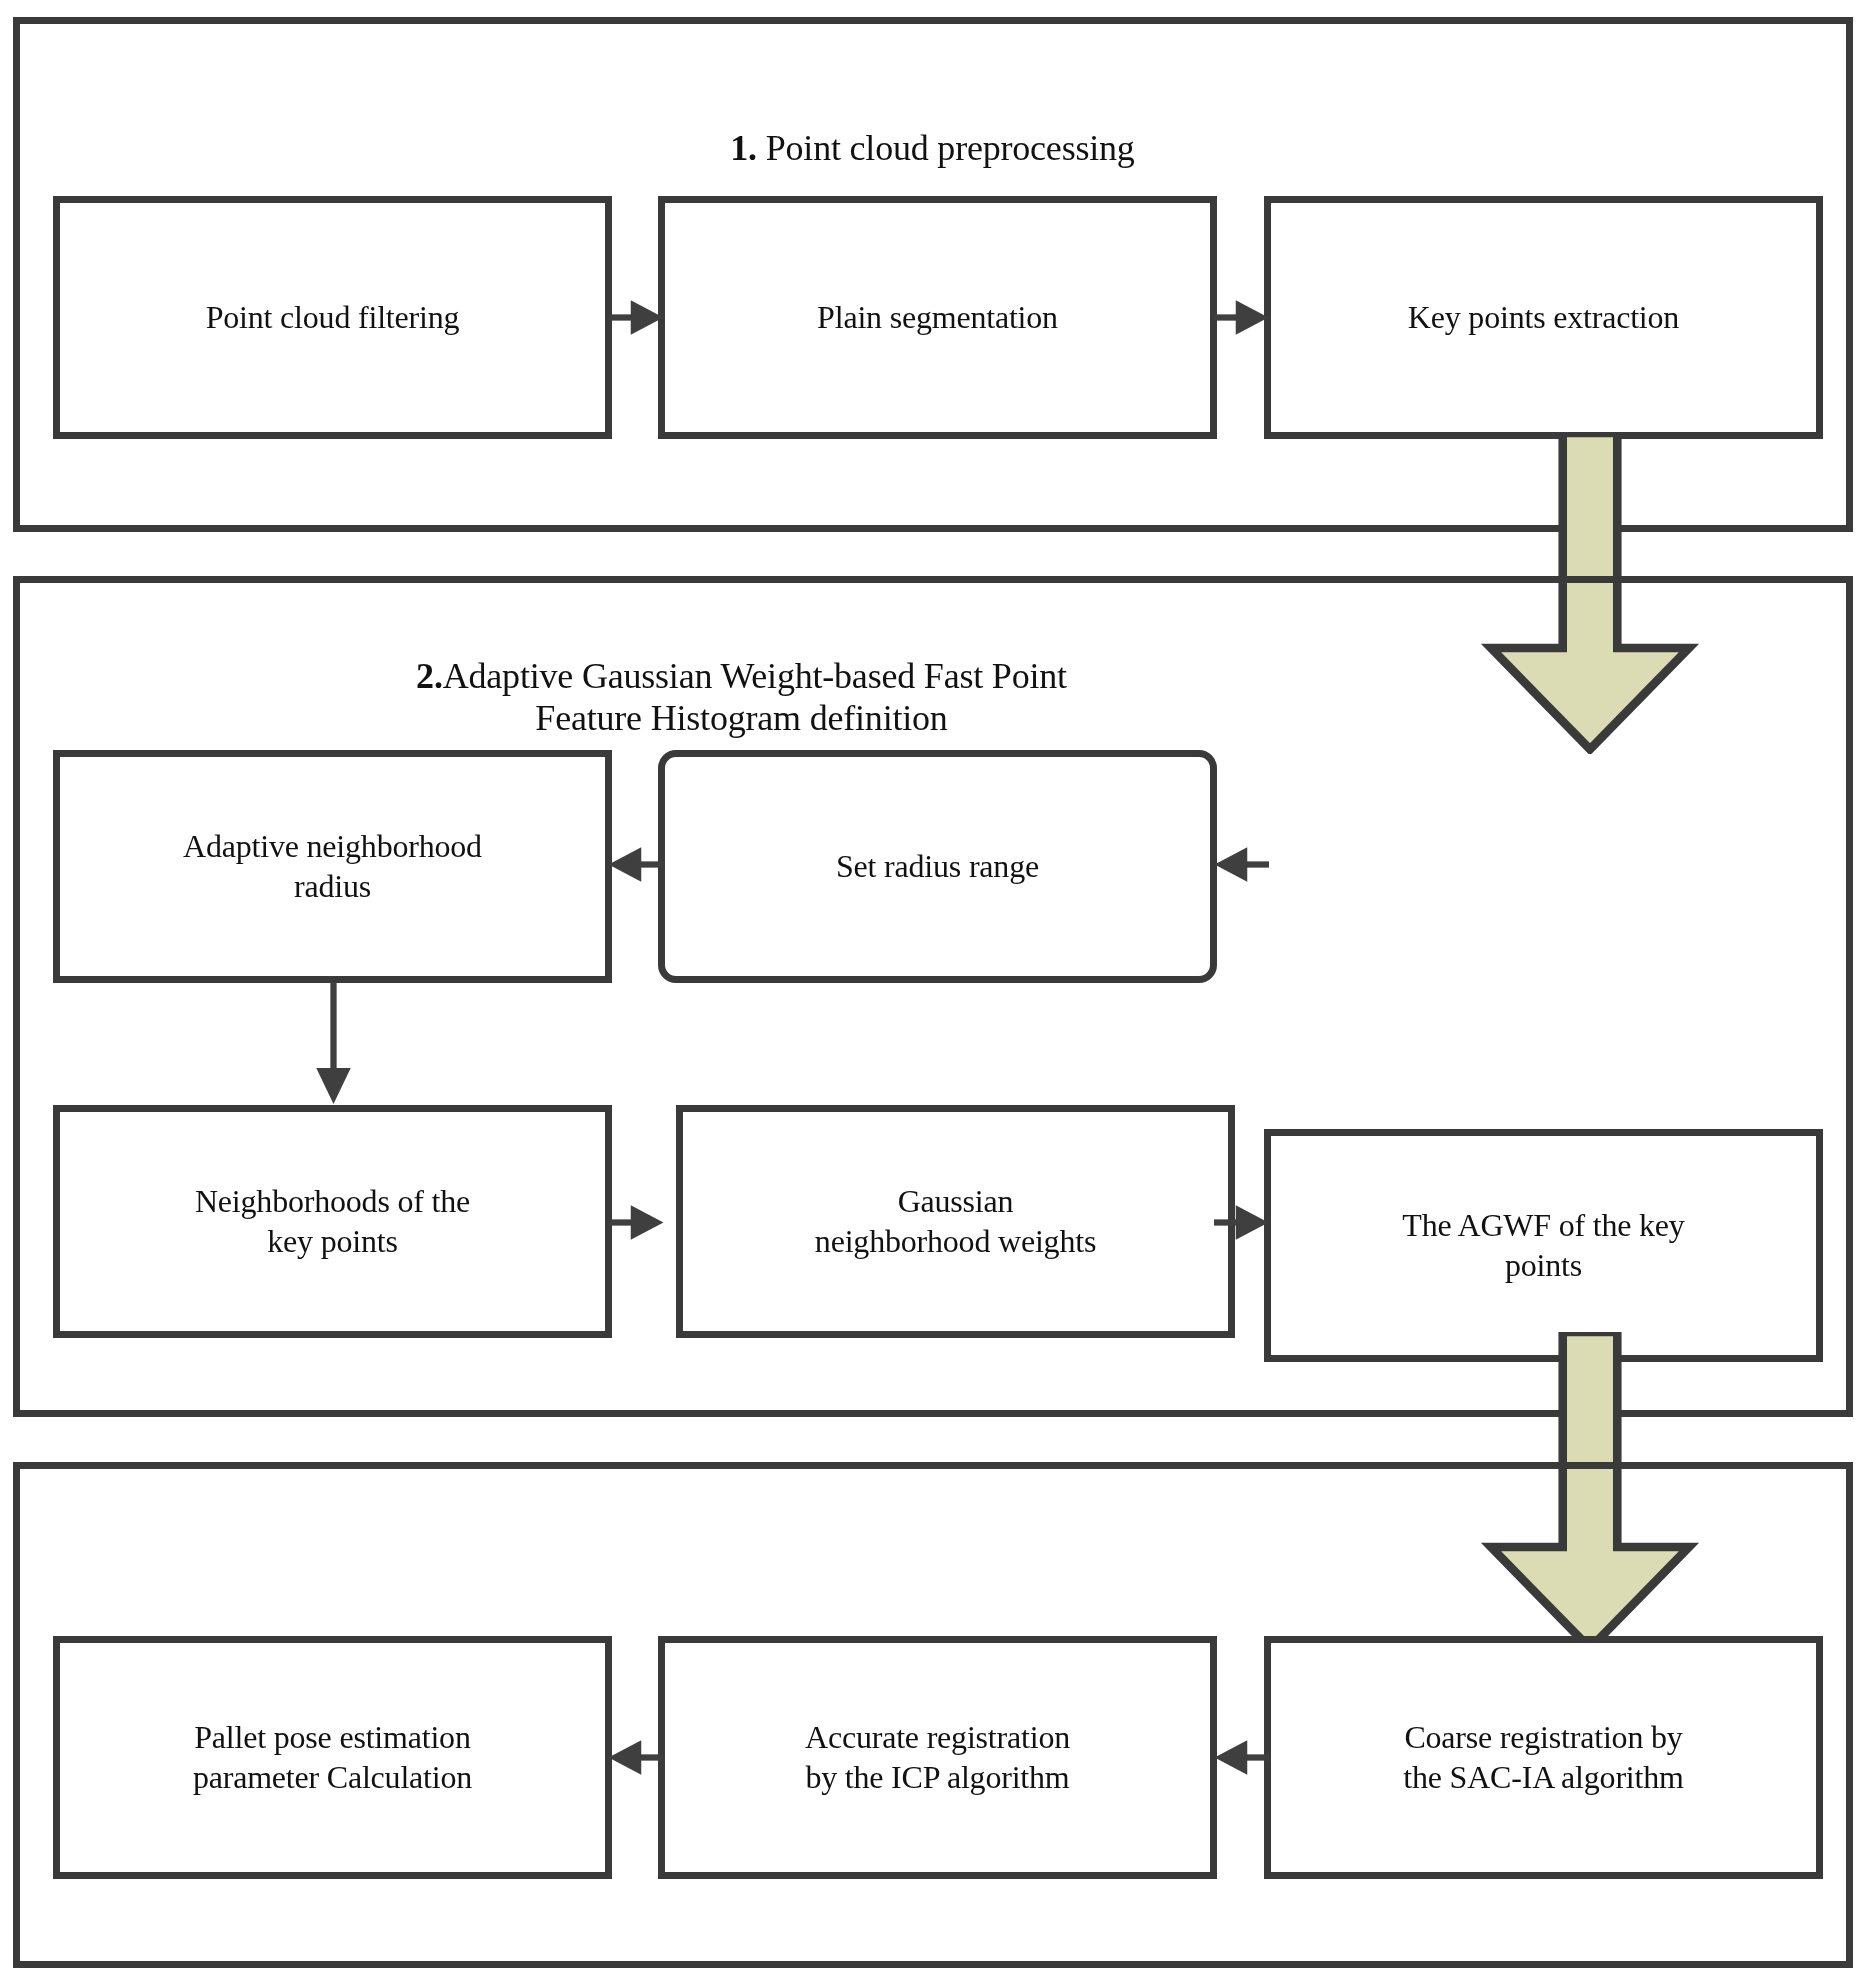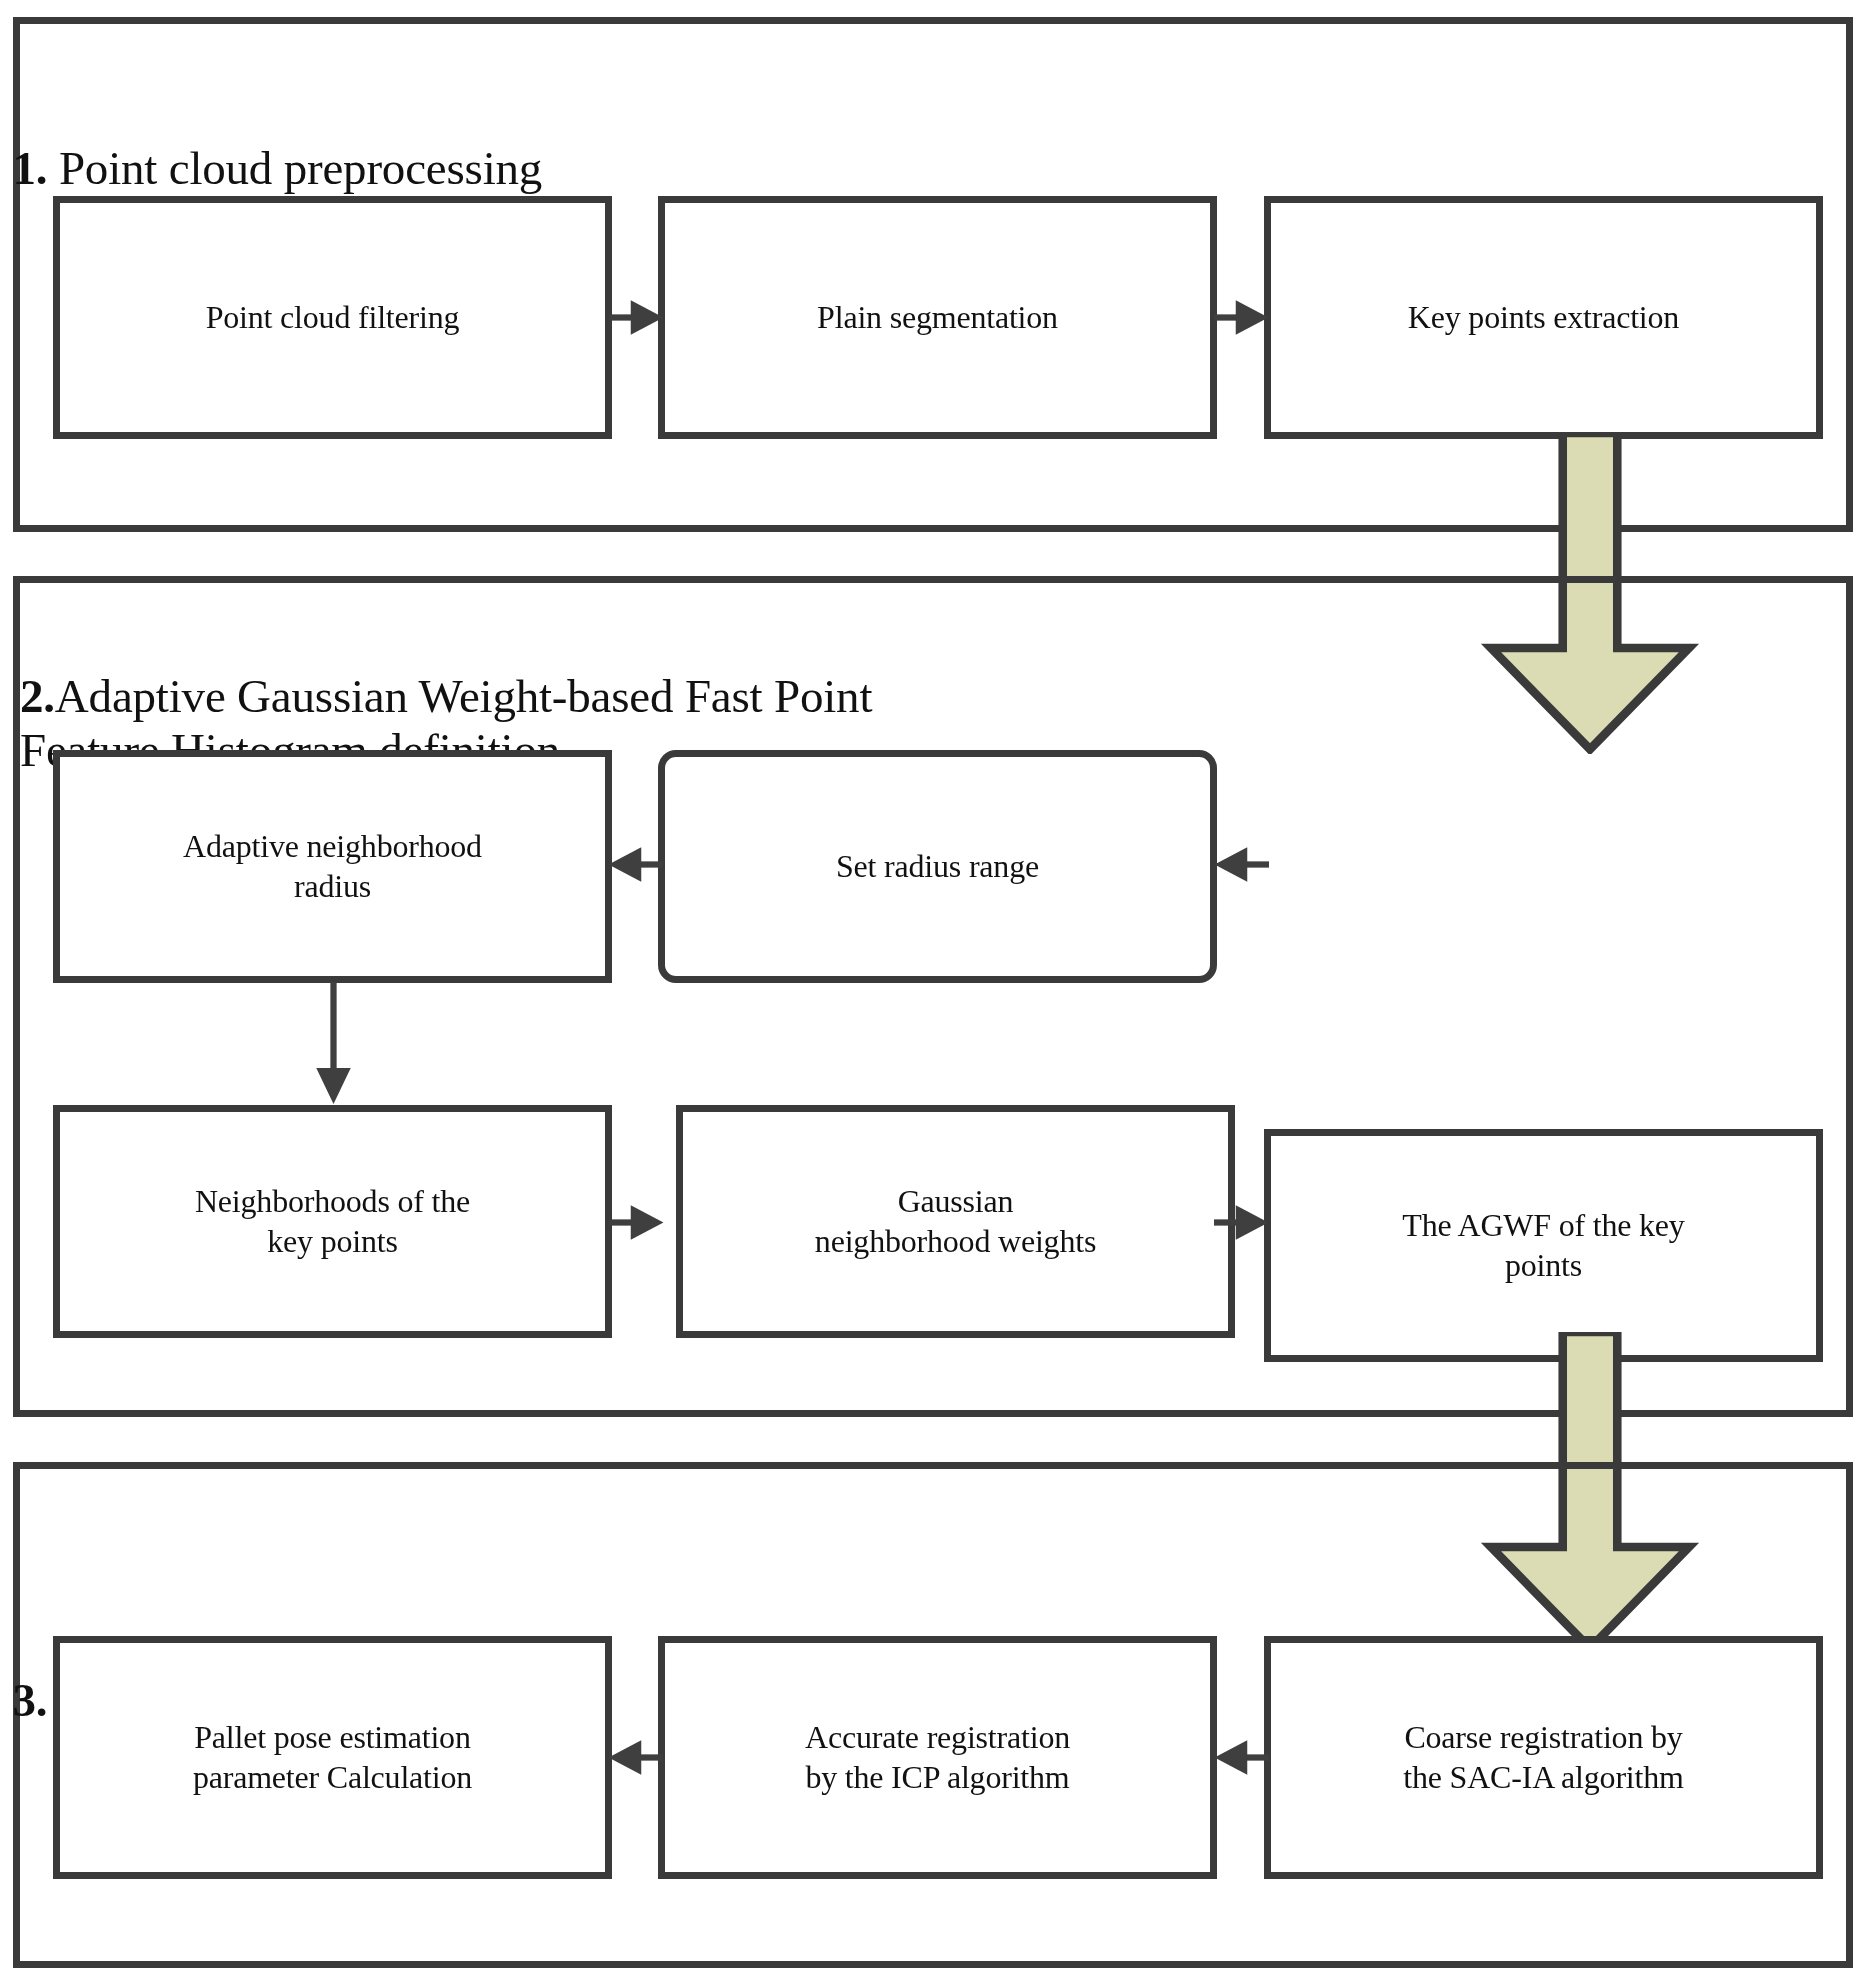--- a/index.html
+++ b/index.html
@@ -23,21 +23,22 @@
   .section {
     position: absolute;
     box-sizing: border-box;
     border: 7px solid #3a3a3a;
     background: transparent;
   }
 
   
   .section-title {
     position: absolute;
-    font-size: 47px;
+    text-align: center;
+    font-size: 36px;
     line-height: 1.15;
     color: #111111;
     white-space: pre-line;
     letter-spacing: -0.2px;
   }
   .section-title .num {
     font-weight: bold;
   }
 
   
@@ -110,21 +111,21 @@
     <rect x="0" y="26" width="42" height="8" fill="#3f3f3f"></rect>
     <polygon points="28,8 70,30 28,52" fill="#3f3f3f"></polygon>
   </svg>
 
   <svg class="big-arrow" style="left:1477px; top:433px; width:226px; height:321px;" viewBox="0 0 290 412" preserveAspectRatio="none">
     <path d="M 110,0 L 180,0 L 180,276 L 272,276 L 145,406 L 18,276 L 110,276 Z" fill="#dcdcb4" stroke="#3a3a3a" stroke-width="11" stroke-linejoin="miter"></path>
   </svg>
 
   <div class="section" style="left:12.5px; top:576px; width:1840px; height:841px;"></div>
 
-  <div class="section-title" style="left:20px; top:615px; width:1479px;">
+  <div class="section-title" style="left:2px; top:615px; width:1479px;">
     <span class="num">2.</span><span>Adaptive Gaussian Weight-based Fast Point
 Feature Histogram definition</span>
   </div>
 
   <div class="pbox" style="left:53px; top:750px; width:559px; height:233px;">
     <div class="pbox-label">Adaptive neighborhood
 radius</div>
   </div>
 
   <div class="pbox" style="left:658px; top:750px; width:559px; height:233px;border-radius:18px;">

